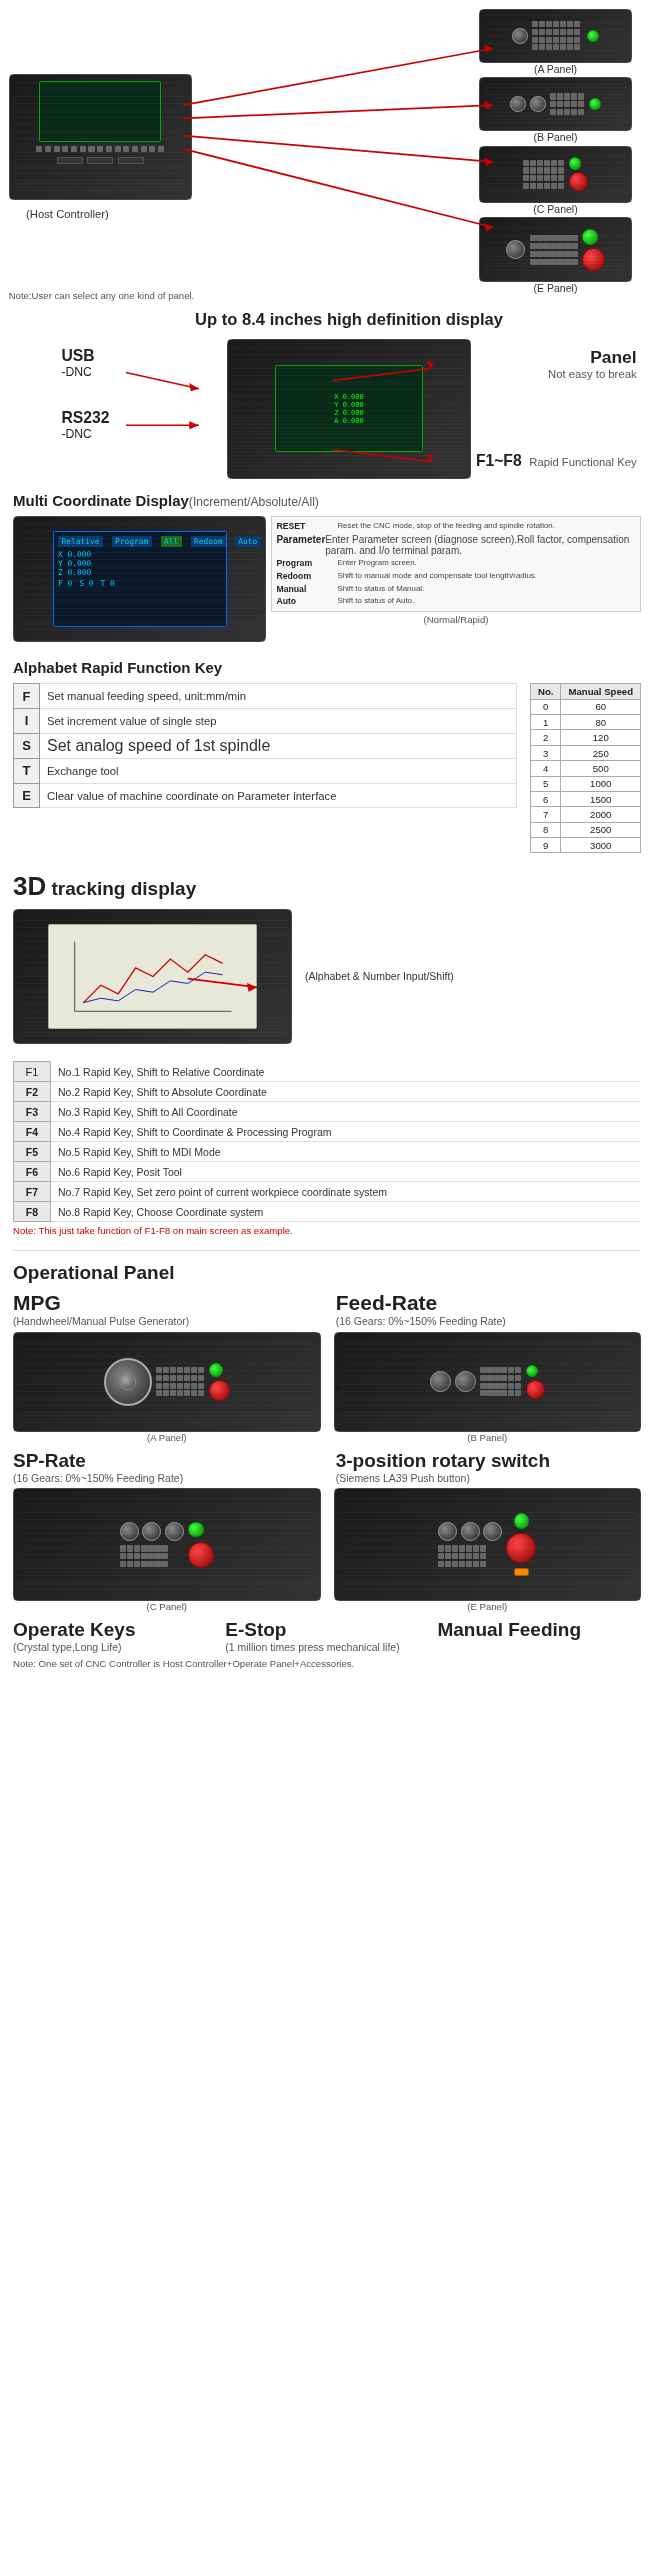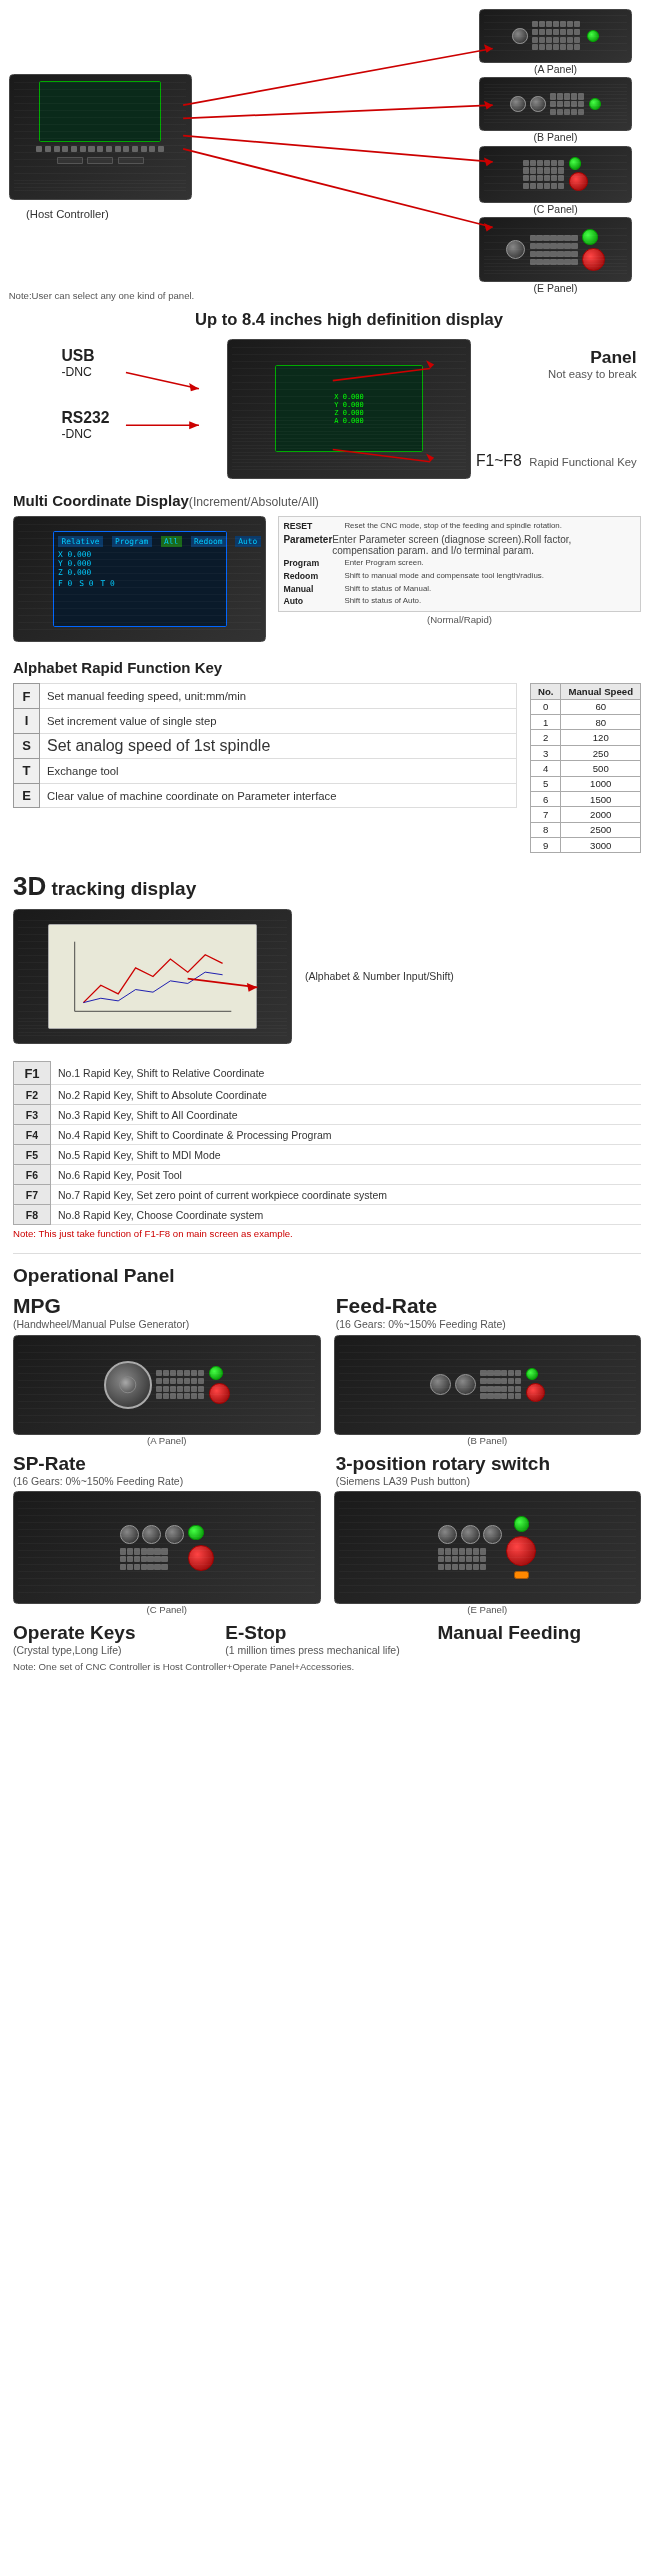--- a/index.html
+++ b/index.html
@@ -376,42 +376,42 @@
             <div>A 0.000</div>
           </div>
         </div>
       </div>
 
       <div style="position:absolute; right:4.4px; top:8.7px; text-align:right;">
         <div style="font-size:17.4px; font-weight:bold; color:#222;">Panel</div>
         <div style="font-size:11.3px; color:#555;">Not easy to break</div>
       </div>
       <div style="position:absolute; right:4.4px; bottom:8.7px; text-align:right;">
-        <span style="font-size:15.7px; font-weight:normal; color:#222;">F1~F8</span>
+        <span style="font-size:15.7px; font-weight:bold; color:#222;">F1~F8</span>
         <span style="font-size:11.3px; color:#555; margin-left:4.4px;">Rapid Functional Key</span>
       </div>
 
       <svg style="position:absolute;top:0;left:0;width:100%;height:100%;pointer-events:none;" viewBox="0 0 720 160" width="628" height="140">
         <line x1="85" y1="35" x2="175" y2="55" stroke="#c00" stroke-width="2"></line>
         <polygon points="175,55 163,48 165,58" fill="#c00"></polygon>
         <line x1="85" y1="100" x2="175" y2="100" stroke="#c00" stroke-width="2"></line>
         <polygon points="175,100 163,95 163,105" fill="#c00"></polygon>
         <line x1="340" y1="45" x2="460" y2="30" stroke="#c00" stroke-width="2"></line>
         <polygon points="460,30 455,20 465,25" fill="#c00"></polygon>
         <line x1="340" y1="130" x2="460" y2="145" stroke="#c00" stroke-width="2"></line>
         <polygon points="460,145 455,135 465,140" fill="#c00"></polygon>
       </svg>
     </div>
   </div>
 
   <div style="padding:4.4px 13px; margin-bottom:8.7px;">
     <div style="font-size:15px; font-weight:bold; color:#222; margin-bottom:7px;">
       <span>Multi Coordinate Display</span><span style="font-size:12.2px;font-weight:normal;color:#555;">(Increment/Absolute/All)</span>
     </div>
-    <div style="display:flex; gap:12px; align-items:flex-start;">
+    <div style="display:flex; gap:5px; align-items:flex-start;">
 
       <div class="panel-hw" style="width:253px;height:126px;display:flex;align-items:center;justify-content:center;">
         <div style="background:#0a1a2a;border:0.9px solid #06f;width:174px;height:96px;border-radius:1.7px;padding:4.4px;font-family:monospace;font-size:7.9px;color:#0cf;">
           <div style="display:flex;gap:8.7px;margin-bottom:2.6px;">
             <span style="background:#0a3a6a;padding:0.9px 3.5px;">Relative</span>
             <span style="background:#0a3a6a;padding:0.9px 3.5px;">Program</span>
             <span style="background:#1a6a1a;padding:0.9px 3.5px;">All</span>
             <span style="background:#0a3a6a;padding:0.9px 3.5px;">Redoom</span>
             <span style="background:#0a3a6a;padding:0.9px 3.5px;">Auto</span>
           </div>
@@ -565,21 +565,21 @@
         <line x1="200" y1="80" x2="280" y2="90" stroke="#c00" stroke-width="2"></line>
         <polygon points="280,90 268,85 270,95" fill="#c00"></polygon>
       </svg>
     </div>
   </div>
 
   <div style="padding:4.4px 13px; margin-bottom:4.4px;">
     <table class="f1f8-table" style="width:100%;border-collapse:collapse;">
       <tbody id="f1f8-table-body">
           <tr style="border-bottom: 0.9px solid rgb(224, 224, 224);">
-    <td style="font-weight:bold;background:#e8e8e8;border:0.9px solid #aaa;border-radius:1.7px;width:37px;text-align:center;padding:3.5px;font-size:13px;">F1</td>
+    <td style="font-weight:normal;background:#e8e8e8;border:0.9px solid #aaa;border-radius:1.7px;width:37px;text-align:center;padding:3.5px;font-size:11px;">F1</td>
     <td style="color:#333;padding:3.5px 7px;font-size:10.5px;">No.1 Rapid Key, Shift to Relative Coordinate</td>
   </tr>
           <tr style="border-bottom: 0.9px solid rgb(224, 224, 224);">
     <td style="font-weight:bold;background:#e8e8e8;border:0.9px solid #aaa;border-radius:1.7px;width:24.4px;text-align:center;padding:3.5px;font-size:10.5px;">F2</td>
     <td style="color:#333;padding:3.5px 7px;font-size:10.5px;">No.2 Rapid Key, Shift to Absolute Coordinate</td>
   </tr>
           <tr style="border-bottom: 0.9px solid rgb(224, 224, 224);">
     <td style="font-weight:bold;background:#e8e8e8;border:0.9px solid #aaa;border-radius:1.7px;width:24.4px;text-align:center;padding:3.5px;font-size:10.5px;">F3</td>
     <td style="color:#333;padding:3.5px 7px;font-size:10.5px;">No.3 Rapid Key, Shift to All Coordinate</td>
   </tr>

